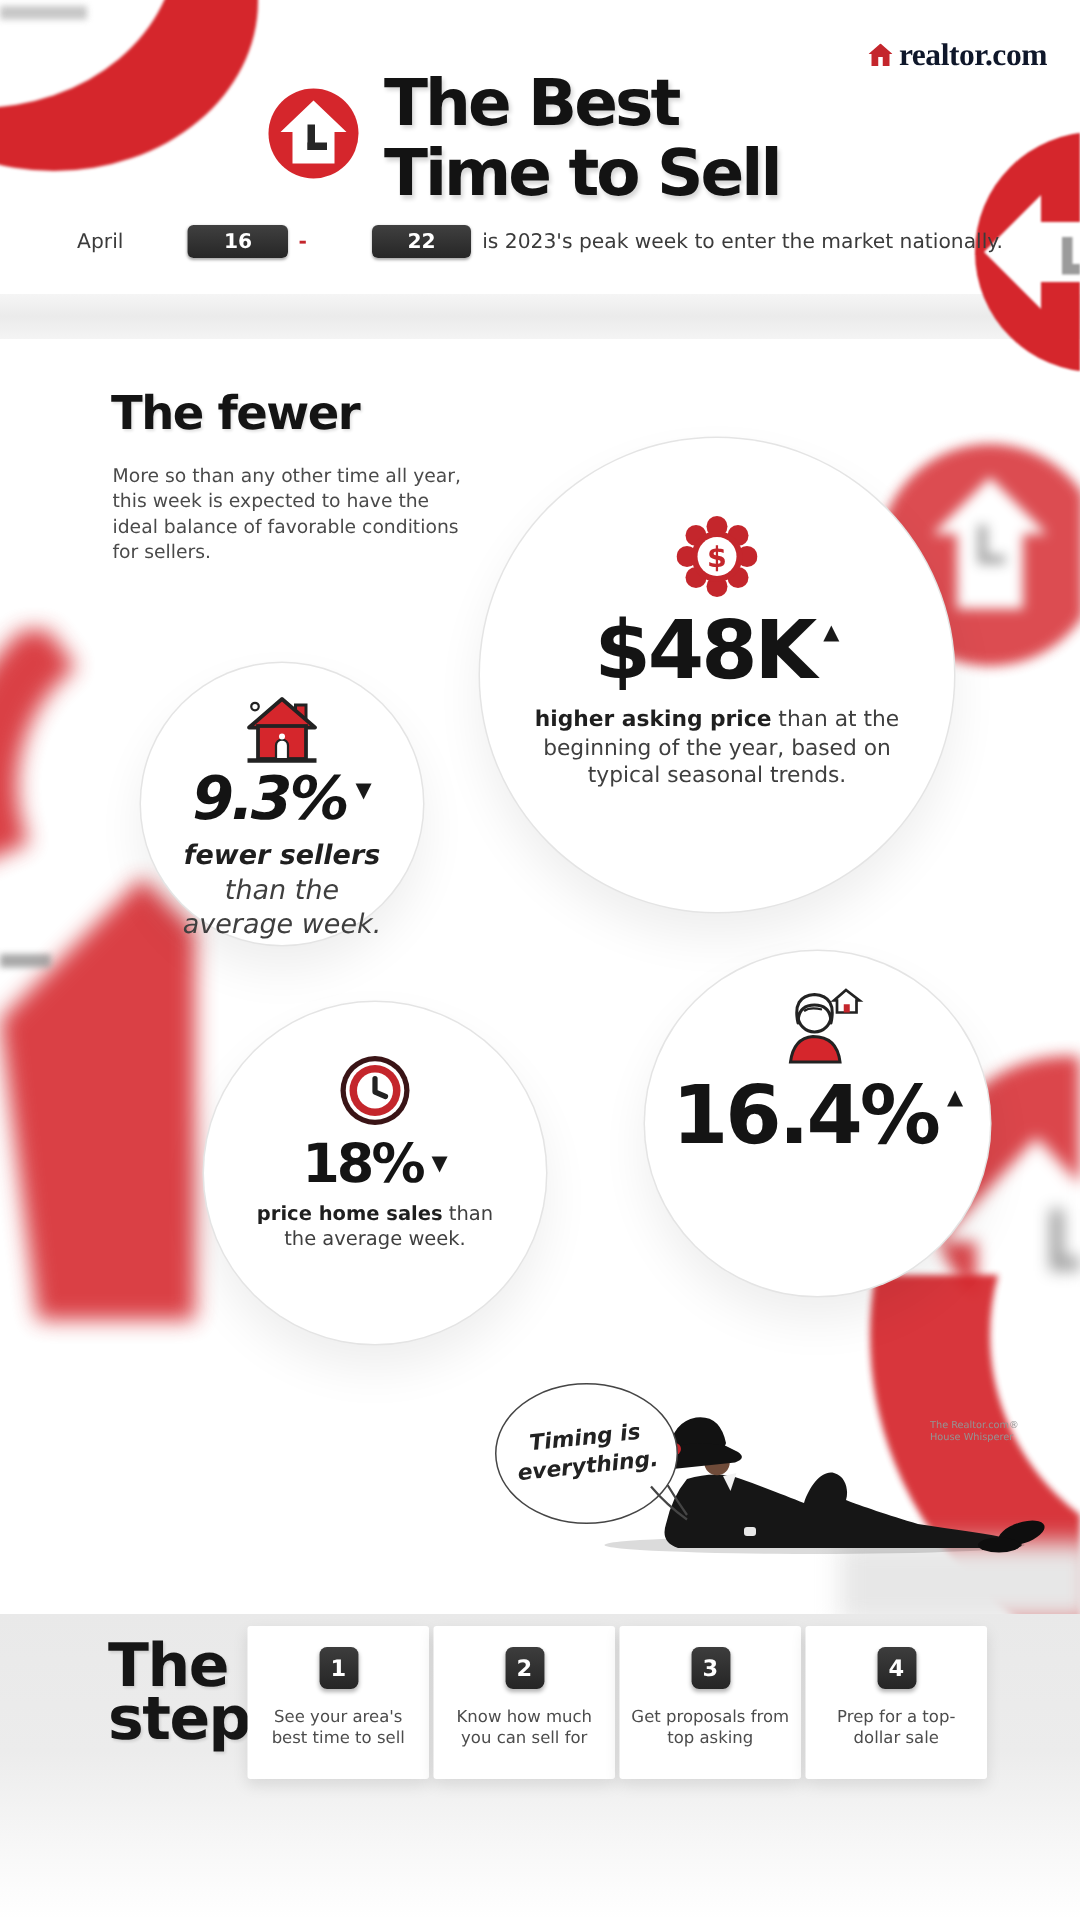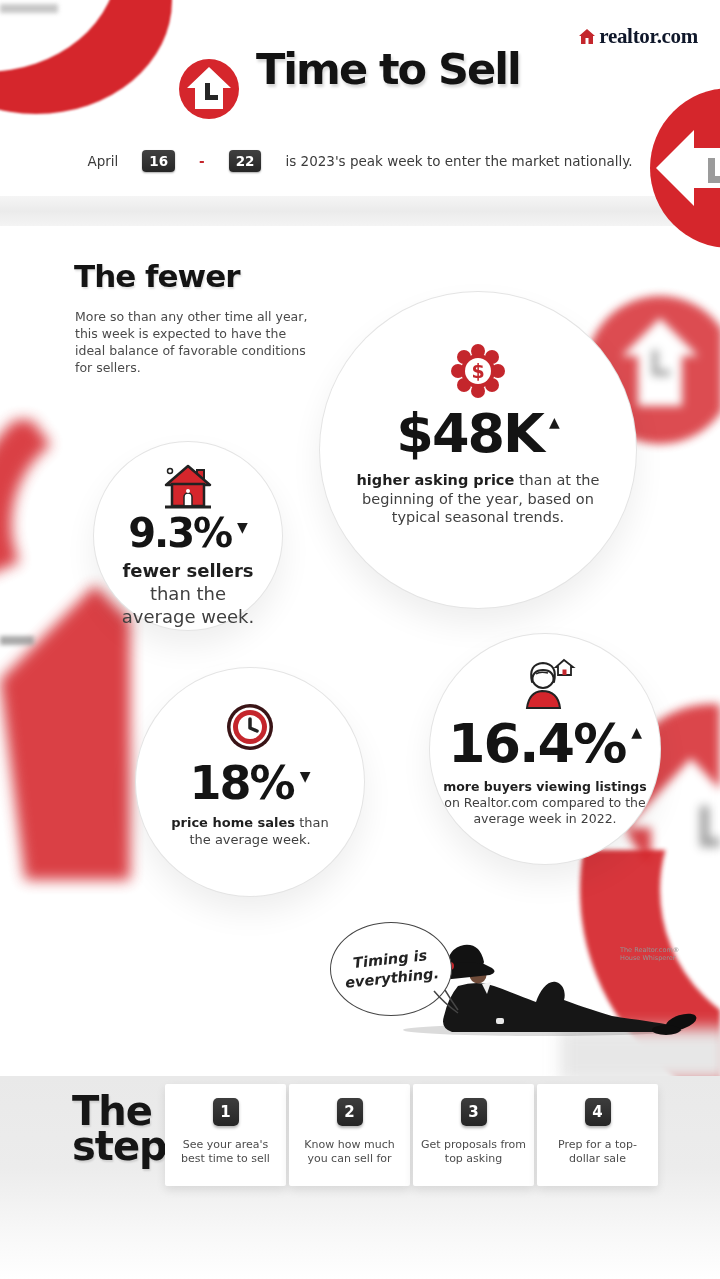--- a/index.html
+++ b/index.html
@@ -20,24 +20,24 @@
   .blur-circle-right2{left:596px;top:698px;width:124px;height:206px;filter:blur(5px);opacity:.85;z-index:1;}
   .ring-br{left:570px;top:850px;width:150px;height:235px;filter:blur(2px);opacity:.92;z-index:1;}
   .floor-shadow{left:560px;top:1028px;width:170px;height:54px;background:#e7e7e7;filter:blur(8px);z-index:2;}
 
   
   .brand{position:absolute;right:22px;top:24px;display:flex;align-items:center;gap:4px;z-index:4;}
   .brand-text{font-family:"Liberation Serif","DejaVu Serif",serif;font-weight:bold;font-size:21px;color:#0f172a;letter-spacing:-.3px;}
   .title-logo{position:absolute;left:178px;top:58px;z-index:4;}
   .title-block{position:absolute;left:256px;top:46px;z-index:4;color:#131313;font-weight:bold;
                font-size:43px;line-height:47px;letter-spacing:-2px;text-shadow:1.5px 2.5px 3px rgba(0,0,0,.16);}
-  .subtitle{position:absolute;left:0;top:150px;width:720px;display:flex;justify-content:center;align-items:center;gap:24px;
+  .subtitle{position:absolute;left:0;top:150px;width:720px;display:flex;justify-content:center;align-items:center;gap:7px;
             font-size:13.5px;color:#3b3b3b;font-weight:500;z-index:4;}
   .date-tile{background:linear-gradient(#404040,#262626);color:#fff;font-weight:bold;font-size:13.5px;
-             padding:3px 7px;border-radius:4px;box-shadow:0 1px 2px rgba(0,0,0,.35);}
+             padding:3px 24px;border-radius:4px;box-shadow:0 1px 2px rgba(0,0,0,.35);margin-left:36px;}
   .date-sep{color:#c4262c;font-weight:bold;}
 
   
   .stats-heading{position:absolute;left:74px;top:258px;font-size:31px;font-weight:bold;letter-spacing:-1px;color:#141414;z-index:3;
                  text-shadow:1px 1.5px 2px rgba(0,0,0,.12);}
   .stats-intro{position:absolute;left:75px;top:308px;width:234px;font-size:12.5px;line-height:17px;color:#4a4a4a;z-index:3;}
 
   .stat{position:absolute;border-radius:50%;background:#fff;display:flex;flex-direction:column;align-items:center;text-align:center;
         box-shadow:0 0 0 1px #e4e4e4,0 16px 32px rgba(0,0,0,.07);z-index:3;}
   .stat .icon{flex:0 0 auto;}
@@ -46,29 +46,29 @@
   .dir{font-size:14px;margin-top:12px;margin-left:6px;color:#191919;}
   .desc{color:#3f3f3f;line-height:1.28;}
   .desc b{color:#1f1f1f;}
 
   .stat-c1{left:320px;top:292px;width:316px;height:316px;padding-top:0;justify-content:flex-start;}
   .stat-c1 .icon{margin-top:52px;}
   .stat-c1 .value{font-size:54px;}
   .stat-c1 .value-row{margin-top:4px;}
   .stat-c1 .desc{font-size:14.5px;width:262px;margin-top:6px;}
 
-  .stat-c2{left:94px;top:442px;width:188px;height:188px;}
+  .stat-c2{left:94px;top:442px;width:188px;height:188px;font-style:italic;}
   .stat-c2 .icon{margin-top:22px;}
   .stat-c2 .value{font-size:40px;}
   .stat-c2 .dir{margin-top:9px;}
   .stat-c2 .desc{font-size:18px;width:152px;margin-top:3px;}
 
   .stat-c3{left:136px;top:668px;width:228px;height:228px;}
   .stat-c3 .icon{margin-top:34px;}
-  .stat-c3 .value{font-size:46px;text-align:right;}
+  .stat-c3 .value{font-size:36px;text-align:right;}
   .stat-c3 .value-row{margin-top:4px;}
   .stat-c3 .desc{font-size:13px;width:176px;margin-top:5px;}
 
   .stat-c4{left:430px;top:634px;width:230px;height:230px;}
   .stat-c4 .icon{margin-top:24px;}
   .stat-c4 .value{font-size:54px;}
   .stat-c4 .value-row{margin-top:2px;}
   .stat-c4 .desc{font-size:12.5px;width:208px;margin-top:4px;}
 
   
@@ -145,20 +145,21 @@
     <span class="brand-text">realtor.com</span>
   </div>
 
   <svg class="title-logo" width="62" height="62">
     <circle cx="31" cy="31" r="30" fill="#d5262c"></circle>
     <polygon points="31,9 53,30 45,30 45,51 17,51 17,30 9,30" fill="#ffffff"></polygon>
     <rect x="27" y="25" width="5" height="17" fill="#262626"></rect>
     <rect x="27" y="37" width="13" height="5" fill="#262626"></rect>
   </svg>
   <div class="title-block">
+    <div>The Best</div>
     <div>Time to Sell</div>
   </div>
 
   <div class="subtitle">
     <span>April</span>
     <span class="date-tile">16</span>
     <span class="date-sep">-</span>
     <span class="date-tile">22</span>
     <span>is 2023's peak week to enter the market nationally.</span>
   </div>
@@ -227,21 +228,20 @@
       <rect x="48.5" y="11.5" width="4" height="5.5" fill="#c4262c"></rect>
       <path d="M13,50 Q15,34 28,33 Q44,33 46,50 Z" fill="#d5262c" stroke="#222" stroke-width="2"></path>
       <circle cx="29" cy="19" r="11" fill="#ffffff" stroke="#222" stroke-width="2"></circle>
       <path d="M18,24 Q14,6 29,5 Q44,6 40,24 Q40,12 29,12 Q18,12 18,24 Z" fill="#ffffff" stroke="#222" stroke-width="2" stroke-linejoin="round"></path>
       <path d="M22,16 Q26,13 34,15" fill="none" stroke="#222" stroke-width="1.5"></path>
     </svg>
     <div class="value-row">
       <span class="value">16.4%</span>
       <span class="dir">▲</span>
     </div>
-    <div class="desc"><b>more buyers viewing listings</b><span> on Realtor.com compared to the average week in 2022.</span></div>
   </div>
 
   <div class="speech-bubble">
     <div class="speech-text">
       <div>Timing is</div>
       <div>everything.</div>
     </div>
   </div>
   <svg class="bubble-tail" width="34" height="26">
     <path d="M2,1 Q12,13 26,23" stroke="#454545" stroke-width="1.5" fill="none"></path>

